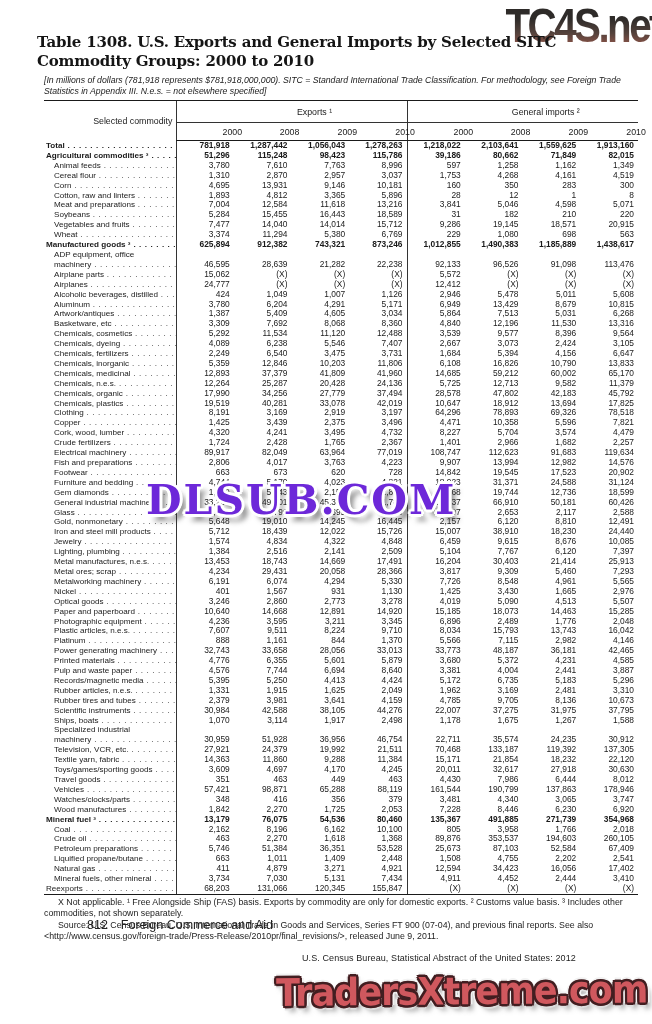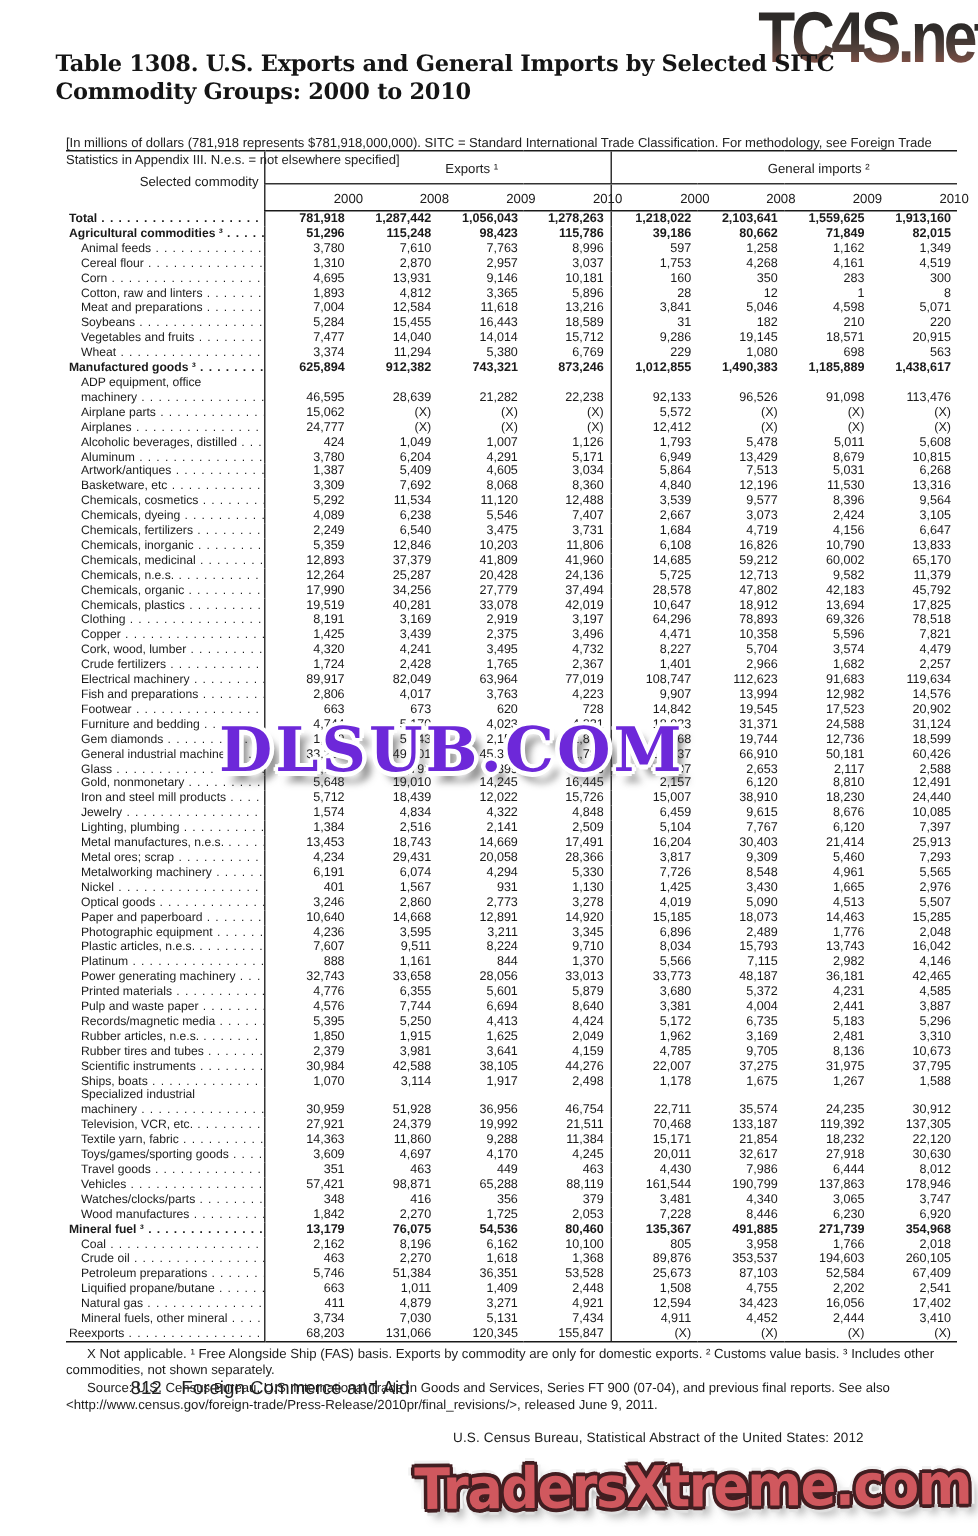--- a/index.html
+++ b/index.html
@@ -3,21 +3,21 @@
 <meta charset="utf-8">
 <style>
   html,body{margin:0;padding:0;background:#e8e8e8;}
   .page{position:relative;width:652px;height:1024px;background:#ffffff;overflow:hidden;
         font-family:"Liberation Sans",sans-serif;color:#1a1a1a;}
 
   
   .title{position:absolute;left:37px;top:33px;width:566px;
          font-family:"DejaVu Serif",serif;font-weight:bold;font-size:15px;line-height:18.5px;
          color:#151515;letter-spacing:-0.2px;}
-  .note{position:absolute;left:44px;top:90px;width:592px;font-size:8.7px;line-height:10.8px;color:#222;}
+  .note{position:absolute;left:44px;top:75px;width:592px;font-size:8.7px;line-height:10.8px;color:#222;font-style:italic;}
 
   
   .tblwrap{position:absolute;left:44px;top:100px;width:594px;}
   table{border-collapse:collapse;table-layout:fixed;width:594px;}
   col.c-lbl{width:132px;} col.c-val{width:57.75px;}
   th,td{padding:0;margin:0;}
   thead th{font-weight:normal;font-size:8.8px;color:#1a1a1a;padding-left:46px;}
   .th-commodity{border-top:1.5px solid #1a1a1a;text-align:center;vertical-align:middle;}
   .th-group{border-top:1.5px solid #1a1a1a;border-bottom:1px solid #333;text-align:center;height:21px;vertical-align:middle;}
   .th-year{text-align:right;padding-right:4px;height:17px;vertical-align:middle;border-bottom:1.5px solid #1a1a1a;margin-top:34px;}
@@ -289,21 +289,21 @@
             <td class="val">(X)</td>
           </tr>
           <tr class="ind">
             <td class="lbl">
               <div class="lblline">Alcoholic beverages, distilled<span class="dots"> . . . . . . . . . . . . . . . . . . . . . . . . . . . . . . . . . . . . . . . . . . . . . . . . . . . . . . . . . . . . </span></div>
             </td>
             <td class="val vline">424</td>
             <td class="val">1,049</td>
             <td class="val">1,007</td>
             <td class="val">1,126</td>
-            <td class="val vline">1,793</td>
+            <td class="val vline">2,946</td>
             <td class="val">5,478</td>
             <td class="val">5,011</td>
             <td class="val">5,608</td>
           </tr>
           <tr class="ind">
             <td class="lbl">
               <div class="lblline">Aluminum<span class="dots"> . . . . . . . . . . . . . . . . . . . . . . . . . . . . . . . . . . . . . . . . . . . . . . . . . . . . . . . . . . . . </span></div>
             </td>
             <td class="val vline">3,780</td>
             <td class="val">6,204</td>
@@ -368,21 +368,21 @@
           </tr>
           <tr class="ind">
             <td class="lbl">
               <div class="lblline">Chemicals, fertilizers<span class="dots"> . . . . . . . . . . . . . . . . . . . . . . . . . . . . . . . . . . . . . . . . . . . . . . . . . . . . . . . . . . . . </span></div>
             </td>
             <td class="val vline">2,249</td>
             <td class="val">6,540</td>
             <td class="val">3,475</td>
             <td class="val">3,731</td>
             <td class="val vline">1,684</td>
-            <td class="val">4,719</td>
+            <td class="val">5,394</td>
             <td class="val">4,156</td>
             <td class="val">6,647</td>
           </tr>
           <tr class="ind">
             <td class="lbl">
               <div class="lblline">Chemicals, inorganic<span class="dots"> . . . . . . . . . . . . . . . . . . . . . . . . . . . . . . . . . . . . . . . . . . . . . . . . . . . . . . . . . . . . </span></div>
             </td>
             <td class="val vline">5,359</td>
             <td class="val">12,846</td>
             <td class="val">10,203</td>
@@ -805,21 +805,21 @@
             <td class="val">4,424</td>
             <td class="val vline">5,172</td>
             <td class="val">6,735</td>
             <td class="val">5,183</td>
             <td class="val">5,296</td>
           </tr>
           <tr class="ind">
             <td class="lbl">
               <div class="lblline">Rubber articles, n.e.s.<span class="dots"> . . . . . . . . . . . . . . . . . . . . . . . . . . . . . . . . . . . . . . . . . . . . . . . . . . . . . . . . . . . . </span></div>
             </td>
-            <td class="val vline">1,850</td>
+            <td class="val vline">1,331</td>
             <td class="val">1,915</td>
             <td class="val">1,625</td>
             <td class="val">2,049</td>
             <td class="val vline">1,962</td>
             <td class="val">3,169</td>
             <td class="val">2,481</td>
             <td class="val">3,310</td>
           </tr>
           <tr class="ind">
             <td class="lbl">

